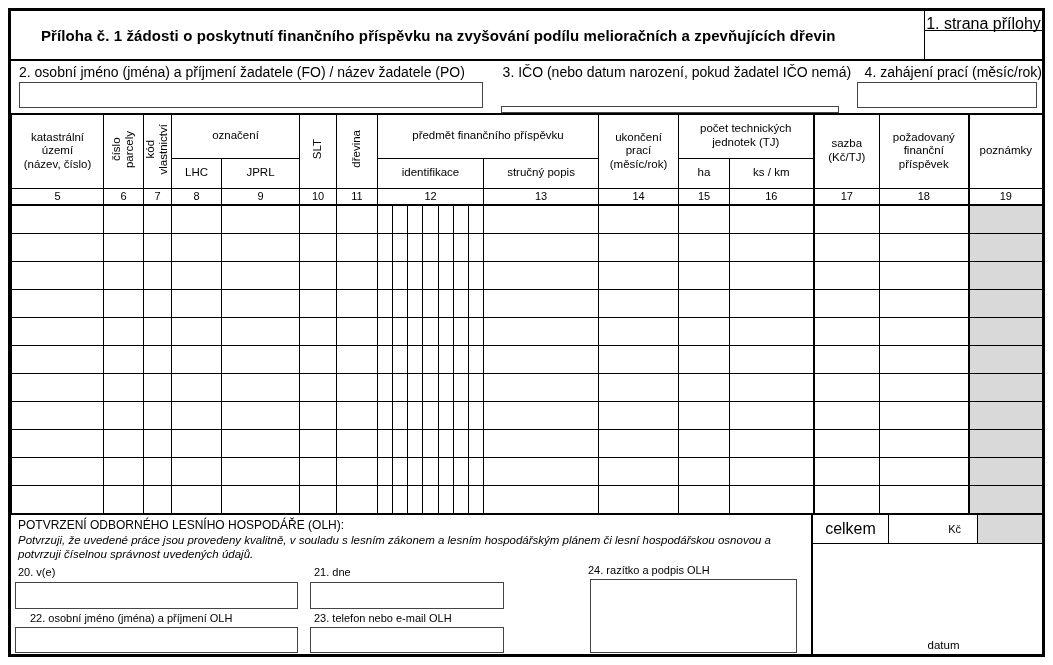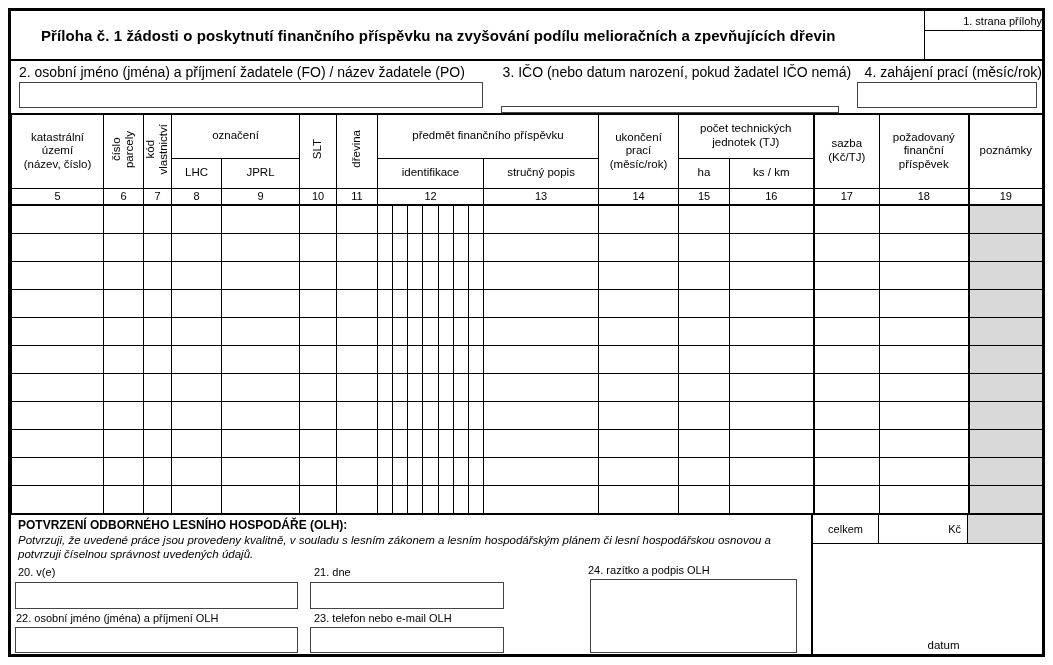--- a/index.html
+++ b/index.html
@@ -11,22 +11,22 @@
   .frame {
     position:absolute; left:8px; top:8px; width:1037px; height:649px;
     border:3px solid #000; display:flex; flex-direction:column; background:#fff;
   }
 
   
   .title-row { height:50px; border-bottom:2px solid #000; display:flex; flex:none; }
   .title-text { flex:1; display:flex; align-items:center; padding-left:10px;
     font-weight:bold; font-size:15px; letter-spacing:.1px;margin-left:20px; }
   .page-num-col { width:118px; flex:none; display:flex; flex-direction:column; border-left:1px solid #000; }
-  .page-num-label { height:20px; border-bottom:1px solid #000; font-size:11px;
-    text-align:right; padding-top:4px; }
+  .page-num-label { height:20px; border-bottom:1px solid #000; font-size:16px;
+    text-align:center; padding-top:4px; }
   .page-num-box { flex:1; }
 
   
   .applicant-row { height:52px; display:flex; flex:none; padding-top:1px; }
   .field { display:flex; flex-direction:column; }
   .f2 { width:482px; } .f3 { width:356px;gap:24px; } .f4 { flex:1; }
   .field-label { font-size:14px; padding:2px 0 2px 8px; white-space:nowrap; }
   .f3 .field-label { padding-left:10px; } .f4 .field-label { padding-left:16px; }
   .field-box { border:1px solid #444; height:26px; margin-left:8px; background:#fff; }
   .f2 .field-box { width:464px; } .f3 .field-box { width:338px; } .f4 .field-box { width:180px; }
@@ -44,36 +44,36 @@
     display:inline-block; font-size:11.5px; line-height:1.15; }
   .bL2 { border-left:2px solid #000 !important; }
   td.subdiv { padding:0; vertical-align:top; }
   .subwrap { display:flex; height:27px; }
   .subcell { flex:1; border-right:1px solid #000; }
   .subcell:last-child { border-right:none; }
 
   
   .bottom { flex:1; display:flex; }
   .cert-box { width:802px; flex:none; border-right:2px solid #000; position:relative; }
-  .cert-heading { font-weight:bold; font-size:12px; padding:3px 18px 0 7px; }
+  .cert-heading { font-weight:normal; font-size:12px; padding:3px 18px 0 7px; }
   .cert-statement { font-style:italic; font-size:11.5px; padding:1px 10px 0 7px; line-height:1.25; }
   .lab { position:absolute; font-size:11px; white-space:nowrap; }
   .cbox { position:absolute; border:1px solid #444; background:#fff; }
   .lab20 { left:7px;  top:51px; }  .box20 { left:4px;   top:67px;  width:283px; height:27px; }
   .lab21 { left:303px; top:51px; } .box21 { left:299px; top:67px;  width:194px; height:27px; }
   .lab24 { left:577px; top:49px; } .box24 { left:579px; top:64px;  width:207px; height:74px; }
-  .lab22 { left:5px;  top:97px; }  .box22 { left:4px;   top:112px; width:283px; height:26px; }
+  .lab22 { left:19px;  top:97px; }  .box22 { left:4px;   top:112px; width:283px; height:26px; }
   .lab23 { left:303px; top:97px; } .box23 { left:299px; top:112px; width:194px; height:26px; }
 
   .right-col { flex:1; display:flex; flex-direction:column; }
   .total-row { height:29px; flex:none; display:flex; border-bottom:1px solid #000; }
-  .total-label-cell { width:66px; flex:none; border-right:1px solid #000; font-size:11px;
+  .total-label-cell { width:76px; flex:none; border-right:1px solid #000; font-size:16px;
     display:flex; align-items:center; justify-content:center; }
   .total-amount-cell { width:89px; flex:none; border-right:1px solid #000; font-size:11px;
-    display:flex; align-items:center; justify-content:flex-end; padding-right:6px; }
+    display:flex; align-items:center; justify-content:flex-end; padding-right:16px; }
   .total-shaded-cell { flex:1; }
   .sign-box { flex:1; position:relative; font-size:11.5px; }
   .sign-label { text-align:center; padding:5px 20px 0; line-height:1.3; }
   .sign-date { position:absolute; bottom:3px; left:16px; width:100%; text-align:center; }
 </style>
 </head>
 <body>
 
 <div class="frame">
 

